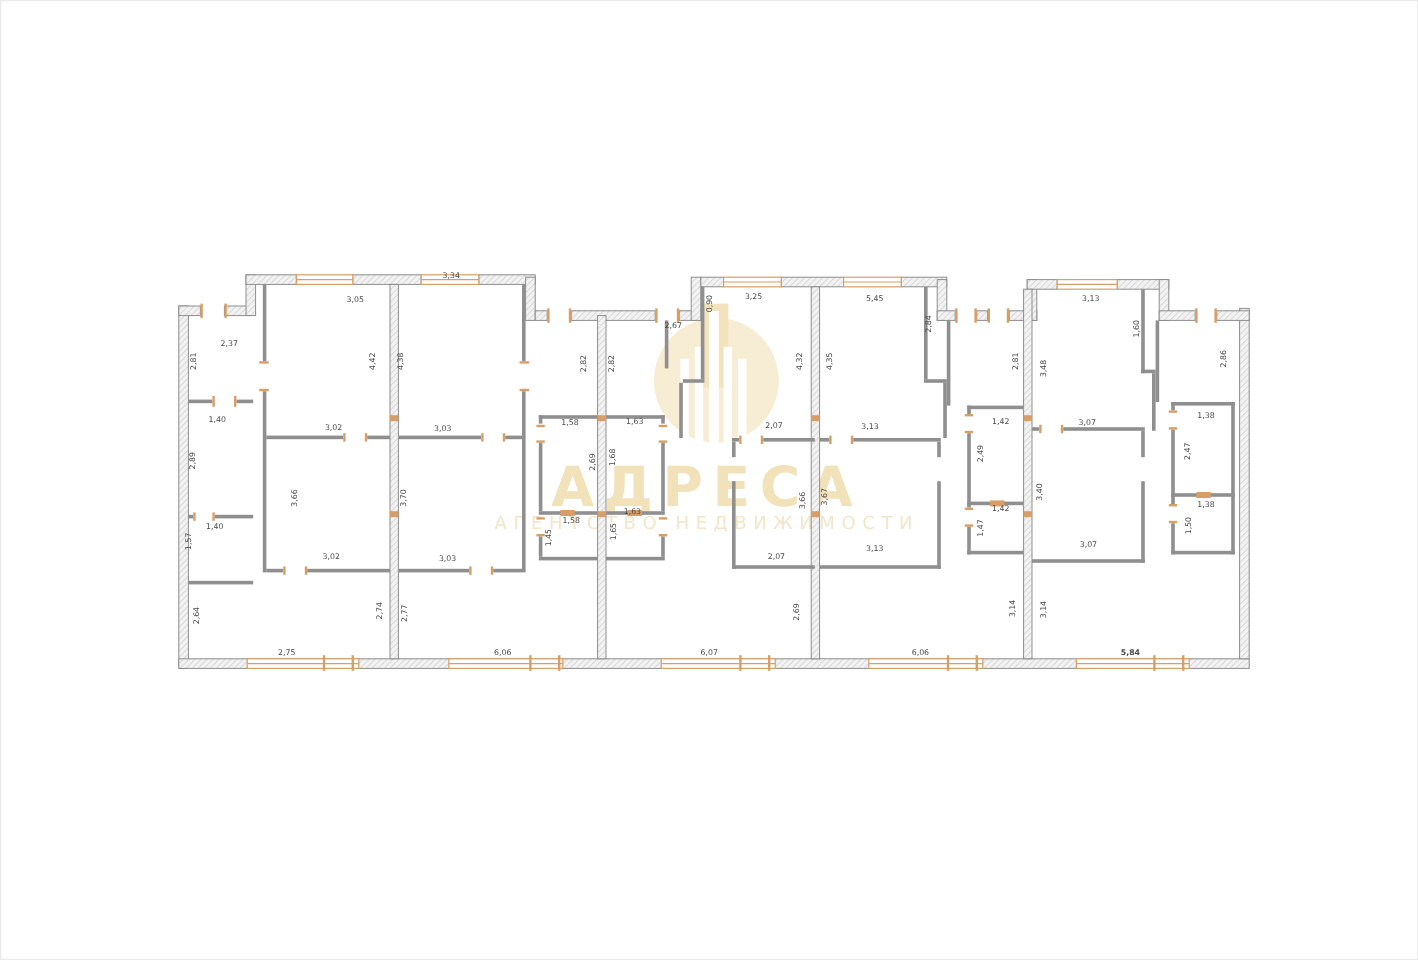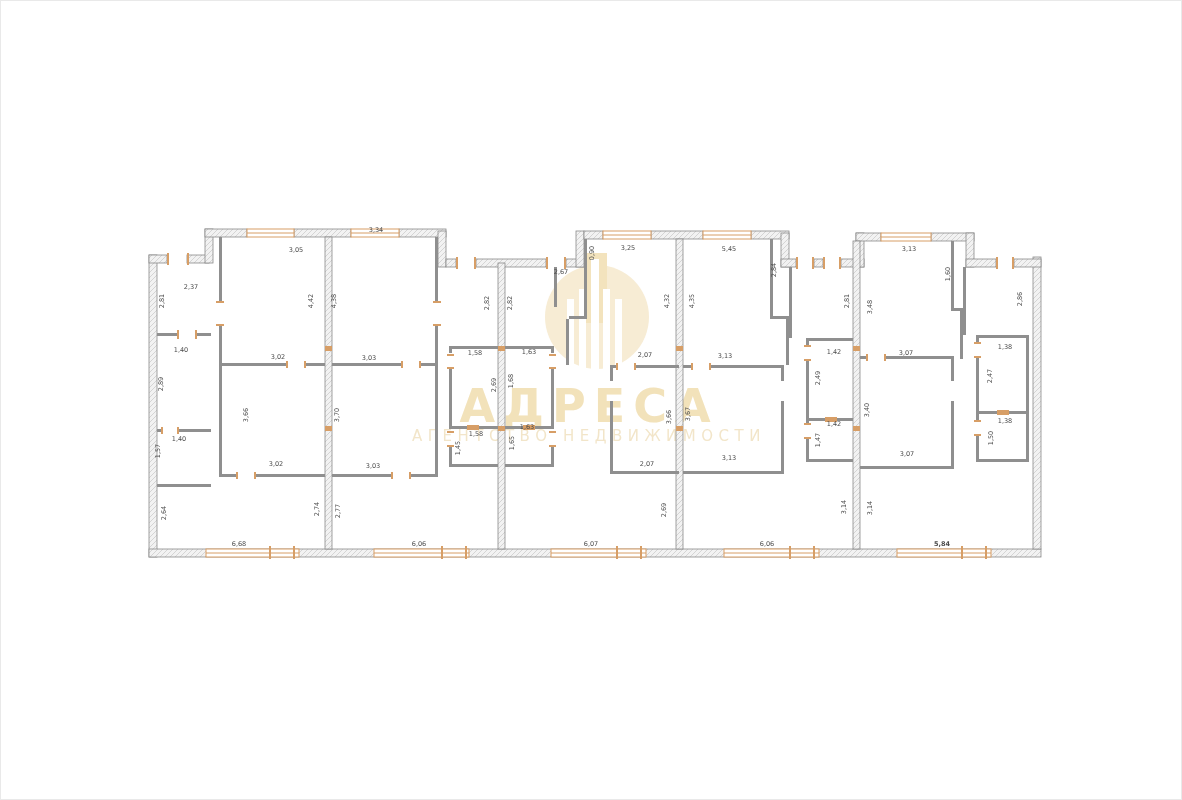--- a/index.html
+++ b/index.html
@@ -268,21 +268,21 @@
       <div class="dim" style="left: 180px; top: 349px; color: rgb(74, 74, 74);">1,40</div>
       <div class="dim vert" style="left: 160px; top: 383px; color: rgb(74, 74, 74);">2,89</div>
       <div class="dim" style="left: 178px; top: 438px; color: rgb(74, 74, 74);">1,40</div>
       <div class="dim vert" style="left: 157px; top: 450px; color: rgb(74, 74, 74);">1,57</div>
       <div class="dim vert" style="left: 310px; top: 300px; color: rgb(74, 74, 74);">4,42</div>
       <div class="dim" style="left: 277px; top: 356px; color: rgb(74, 74, 74);">3,02</div>
       <div class="dim vert" style="left: 245px; top: 414px; color: rgb(74, 74, 74);">3,66</div>
       <div class="dim" style="left: 275px; top: 463px; color: rgb(74, 74, 74);">3,02</div>
       <div class="dim vert" style="left: 163px; top: 512px; color: rgb(74, 74, 74);">2,64</div>
       <div class="dim vert" style="left: 316px; top: 508px; color: rgb(74, 74, 74);">2,74</div>
-      <div class="dim" style="left: 238px; top: 543px; color: rgb(74, 74, 74);">6,68</div>
+      <div class="dim" style="left: 238px; top: 543px; color: rgb(74, 74, 74);">2,75</div>
       <div class="dim" style="left: 375px; top: 229px; color: rgb(74, 74, 74);">3,34</div>
       <div class="dim vert" style="left: 333px; top: 300px; color: rgb(74, 74, 74);">4,38</div>
       <div class="dim" style="left: 368px; top: 357px; color: rgb(74, 74, 74);">3,03</div>
       <div class="dim vert" style="left: 336px; top: 414px; color: rgb(74, 74, 74);">3,70</div>
       <div class="dim" style="left: 372px; top: 465px; color: rgb(74, 74, 74);">3,03</div>
       <div class="dim vert" style="left: 337px; top: 510px; color: rgb(74, 74, 74);">2,77</div>
       <div class="dim" style="left: 418px; top: 543px; color: rgb(74, 74, 74);">6,06</div>
       <div class="dim vert" style="left: 486px; top: 302px; color: rgb(74, 74, 74);">2,82</div>
       <div class="dim" style="left: 474px; top: 352px; color: rgb(74, 74, 74);">1,58</div>
       <div class="dim vert" style="left: 493px; top: 384px; color: rgb(74, 74, 74);">2,69</div>

